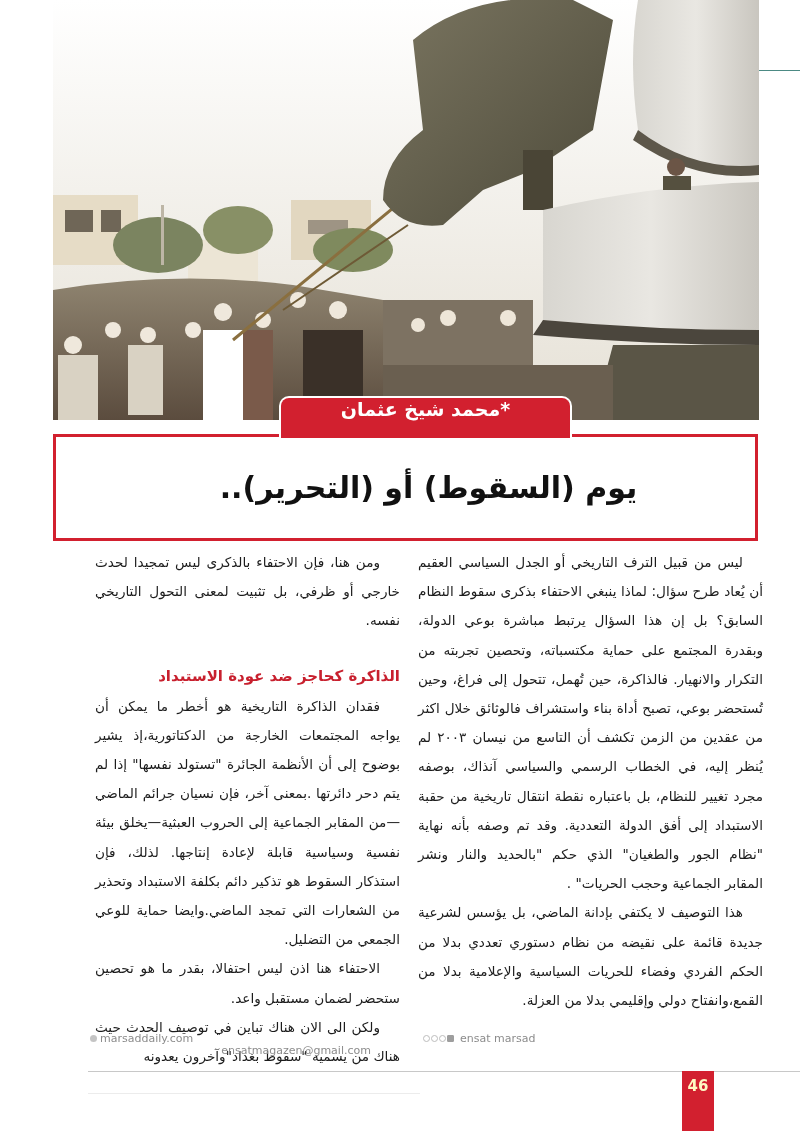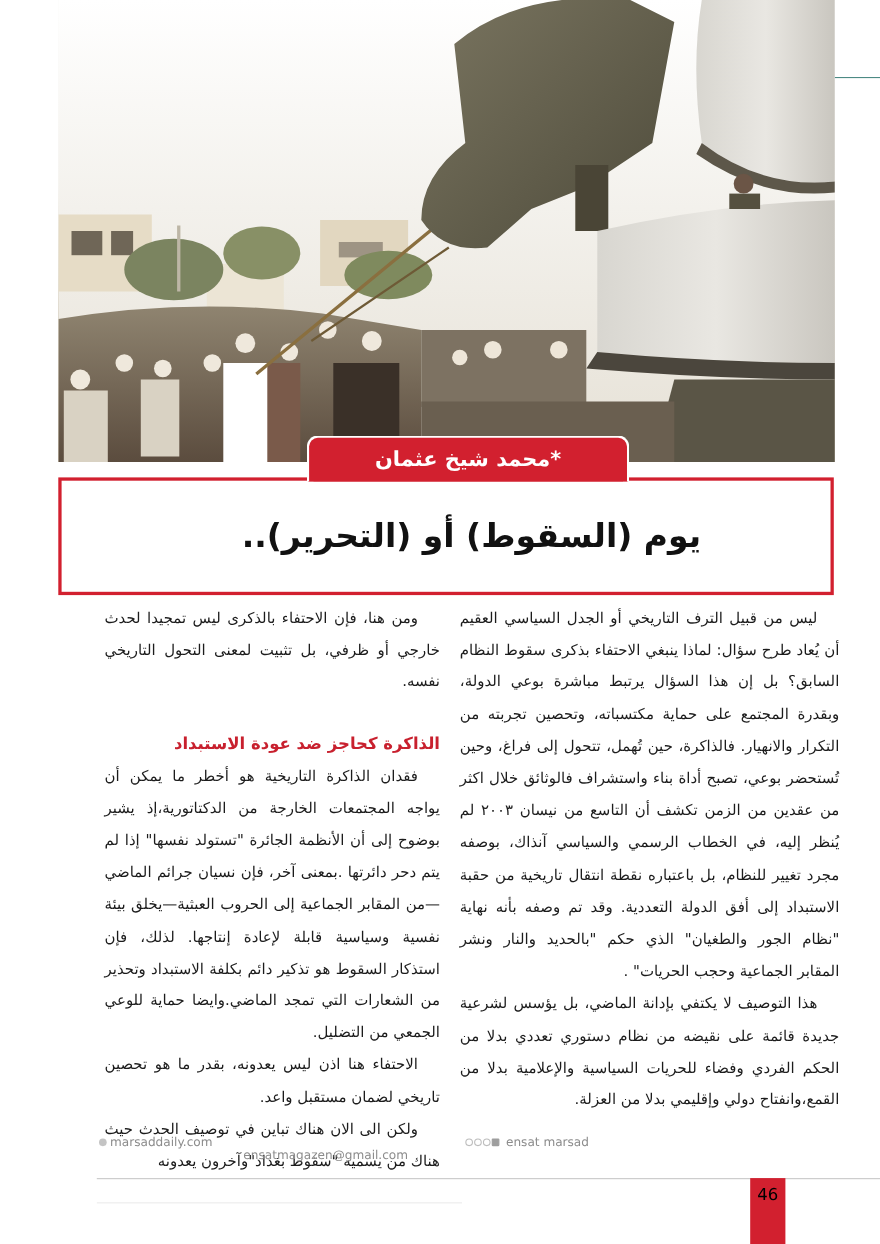--- a/index.html
+++ b/index.html
@@ -9,21 +9,21 @@
     
     .photo { position: absolute; left: 53px; top: 0; width: 706px; height: 420px; overflow: hidden;
              background: linear-gradient(180deg, #fbfbfa 0%, #f4f2ee 40%, #d8d0bf 60%, #8c7c62 100%); }
     .photo svg { display: block; width: 706px; height: 420px; }
     .teal-line { position: absolute; left: 759px; top: 70px; width: 41px; height: 1px; background: #4c8a84; }
 
     
     .author-tab { position: absolute; left: 279px; top: 396px; width: 293px; height: 42px;
                   background: #d2202f; border-radius: 10px 10px 0 0; box-sizing: border-box;
                   border: 2px solid #ffffff; border-bottom: none;
-                  display: flex; align-items: center; justify-content: center;
+                  display: flex; align-items: flex-start; justify-content: center;
                   direction: rtl; }
     .author-tab span { color: #ffffff; font-weight: bold; font-size: 19px; }
 
     
     .title-frame { position: absolute; left: 53px; top: 434px; width: 705px; height: 107px;
                    box-sizing: border-box; border: 3px solid #d2202f; background: #fff;
                    display: flex; flex-direction: column; align-items: center; justify-content: center;
                    direction: rtl; padding-left: 46px; }
     .title-line { font-family: "DejaVu Sans", sans-serif; font-weight: bold; font-size: 30px;
                   line-height: 42px; color: #111; }
@@ -41,21 +41,21 @@
     .footer-line { position: absolute; left: 88px; top: 1071px; width: 712px; height: 1px; background: #c8c8c8; }
     .footer { position: absolute; left: 88px; top: 1027px; height: 22px; display: flex; align-items: center;
               font-family: "DejaVu Sans", sans-serif; font-size: 11px; color: #8c8c8c; }
     .footer .item { display: flex; align-items: center; }
     .footer .dot { display: inline-block; width: 7px; height: 7px; border-radius: 50%; background: #c4c4c4; margin-right: 3px; }
     .footer .soc { display: inline-block; width: 7px; height: 7px; border-radius: 50%; border: 1px solid #bdbdbd; margin-right: 1px; box-sizing: border-box; }
     .footer .soc.sq { border-radius: 1px; background: #9e9e9e; border-color: #9e9e9e; }
     .footer-underline { position: absolute; left: 88px; top: 1093px; width: 332px; height: 1px; background: #ececec; }
     .page-box { position: absolute; left: 682px; top: 1071px; width: 32px; height: 60px; background: #d2202f;
                 display: flex; justify-content: center; }
-    .page-box span { color: #000000; font-weight: normal; font-size: 15px; margin-top: 6px; }
+    .page-box span { color: #fef9c3; font-weight: bold; font-size: 15px; margin-top: 6px; }
   </style>
 </head>
 <body>
 
 <div class="photo">
   <svg viewBox="0 0 706 420" xmlns="http://www.w3.org/2000/svg">
     <defs>
       <linearGradient id="sky" x1="0" y1="0" x2="0" y2="1">
         <stop offset="0" stop-color="#ffffff"></stop>
         <stop offset="0.45" stop-color="#f3f1ec"></stop>
@@ -148,21 +148,21 @@
 
 <div class="col col-right">
   <p>ليس من قبيل الترف التاريخي أو الجدل السياسي العقيم أن يُعاد طرح سؤال: لماذا ينبغي الاحتفاء بذكرى سقوط النظام السابق؟ بل إن هذا السؤال يرتبط مباشرة بوعي الدولة، وبقدرة المجتمع على حماية مكتسباته، وتحصين تجربته من التكرار والانهيار. فالذاكرة، حين تُهمل، تتحول إلى فراغ، وحين تُستحضر بوعي، تصبح أداة بناء واستشراف فالوثائق خلال اكثر من عقدين من الزمن تكشف أن التاسع من نيسان ٢٠٠٣ لم يُنظر إليه، في الخطاب الرسمي والسياسي آنذاك، بوصفه مجرد تغيير للنظام، بل باعتباره نقطة انتقال تاريخية من حقبة الاستبداد إلى أفق الدولة التعددية. وقد تم وصفه بأنه نهاية "نظام الجور والطغيان" الذي حكم "بالحديد والنار ونشر المقابر الجماعية وحجب الحريات" .</p>
   <p>هذا التوصيف لا يكتفي بإدانة الماضي، بل يؤسس لشرعية جديدة قائمة على نقيضه من نظام دستوري تعددي بدلا من الحكم الفردي وفضاء للحريات السياسية والإعلامية بدلا من القمع،وانفتاح دولي وإقليمي بدلا من العزلة.</p>
 </div>
 
 <div class="col col-left">
   <p>ومن هنا، فإن الاحتفاء بالذكرى ليس تمجيدا لحدث خارجي أو ظرفي، بل تثبيت لمعنى التحول التاريخي نفسه.</p>
   <div class="subhead">الذاكرة كحاجز ضد عودة الاستبداد</div>
   <p>فقدان الذاكرة التاريخية هو أخطر ما يمكن أن يواجه المجتمعات الخارجة من الدكتاتورية،إذ يشير بوضوح إلى أن الأنظمة الجائرة "تستولد نفسها" إذا لم يتم دحر دائرتها .بمعنى آخر، فإن نسيان جرائم الماضي—من المقابر الجماعية إلى الحروب العبثية—يخلق بيئة نفسية وسياسية قابلة لإعادة إنتاجها. لذلك، فإن استذكار السقوط هو تذكير دائم بكلفة الاستبداد وتحذير من الشعارات التي تمجد الماضي.وايضا حماية للوعي الجمعي من التضليل.</p>
-  <p>الاحتفاء هنا اذن ليس يعدونه، بقدر ما هو تحصين تاريخي لضمان مستقبل واعد.</p>
+  <p>الاحتفاء هنا اذن ليس احتفالا، بقدر ما هو تحصين ستحضر لضمان مستقبل واعد.</p>
   <p>ولكن الى الان هناك  تباين في توصيف الحدث حيث هناك من يسميه "سقوط بغداد"وآخرون يعدونه</p>
 </div>
 
 <div class="footer-line"></div>
 <div class="footer-underline"></div>
 <div class="footer">
   <div class="item" style="margin-left:2px;">
     <span class="dot"></span>
     <span>marsaddaily.com</span>
   </div>

